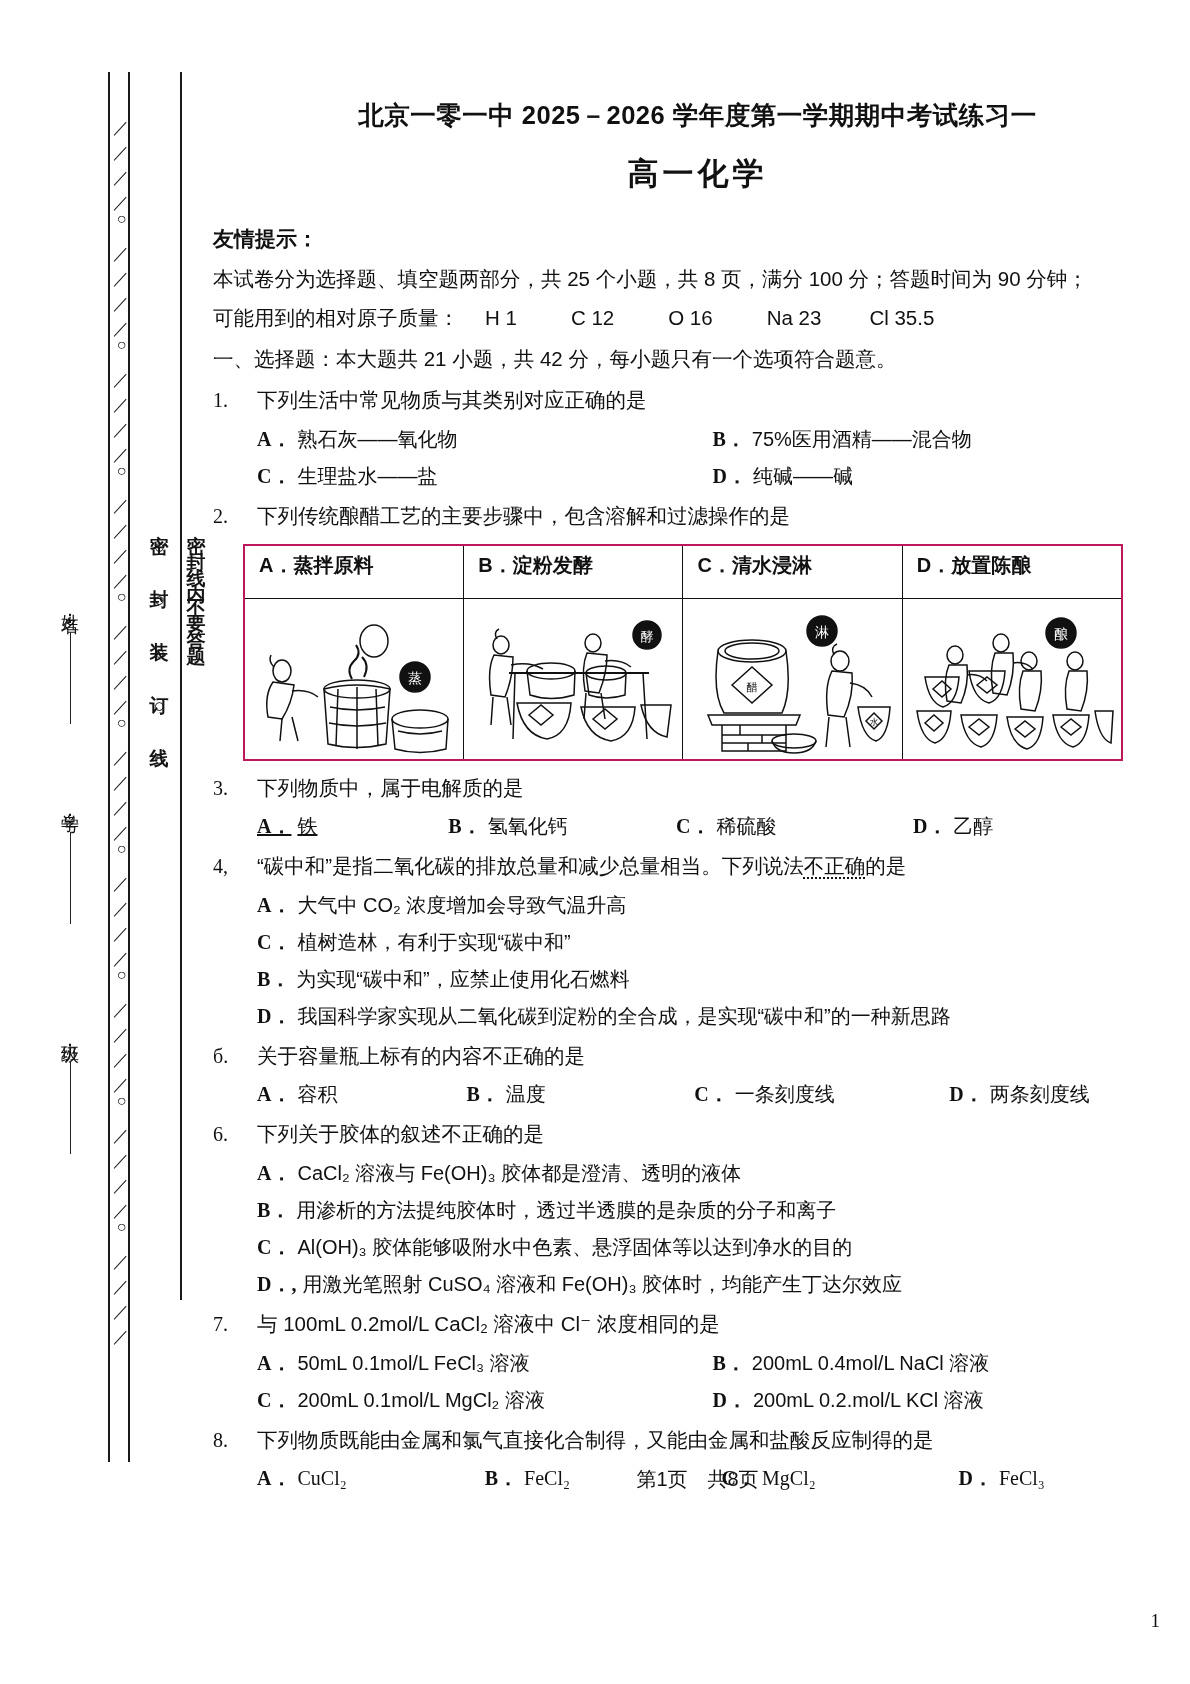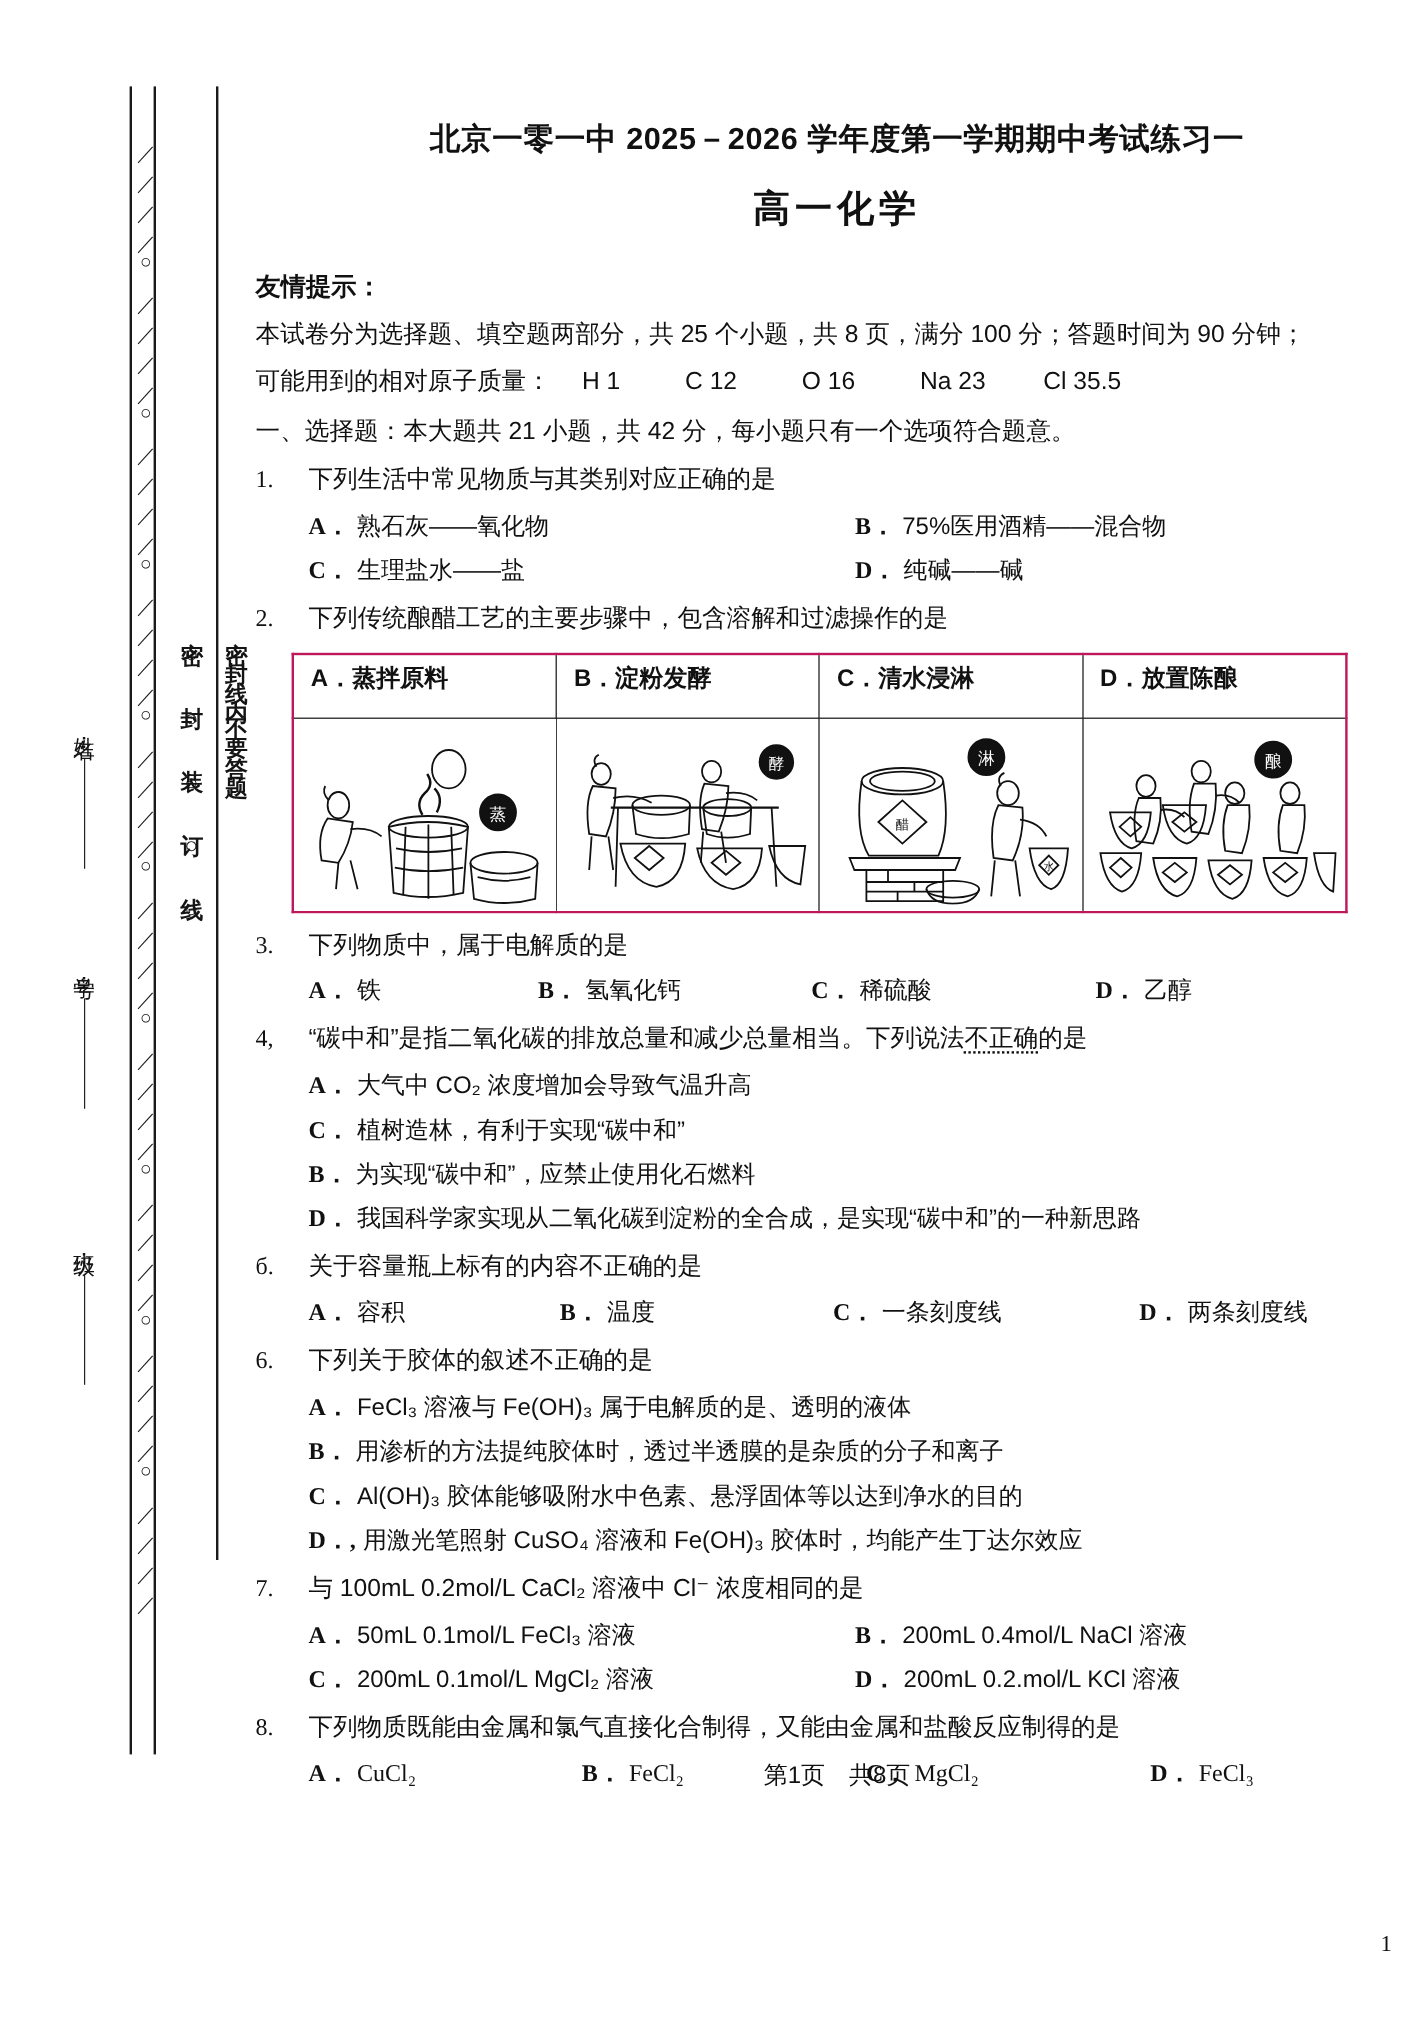--- a/index.html
+++ b/index.html
@@ -71,21 +71,21 @@
   .q{margin-top:14px;font-size:20.5px;line-height:1.3;
      font-family:"Liberation Sans","DejaVu Sans",sans-serif;}
   .q-row{display:flex;align-items:flex-start;}
   .q-num{width:44px;flex:0 0 44px;font-family:"Liberation Serif","DejaVu Serif",serif;font-size:20px;}
   .q-text{flex:1;}
   .opts{margin-top:12px;padding-left:44px;}
   .opt-line{display:flex;margin-top:11px;font-size:20px;line-height:1.3;}
   .opt{flex:0 0 auto;}
   .opt-half{flex:0 0 50%;}
   .opt-q4{flex:0 0 100%;}
-  .opt-q3-a{flex:0 0 21%;}
+  .opt-q3-a{flex:0 0 21%;text-decoration:underline;}
   .opt-q3-b{flex:0 0 25%;}
   .opt-q3-c{flex:0 0 26%;}
   .opt-q5-a{flex:0 0 23%;}
   .opt-q5-b{flex:0 0 25%;}
   .opt-q5-c{flex:0 0 28%;}
   .opt-q8-a{flex:0 0 25%;}
   .opt-q8-b{flex:0 0 26%;}
   .opt-q8-c{flex:0 0 26%;}
   .lbl{font-family:"Liberation Serif","DejaVu Serif",serif;font-weight:700;margin-right:6px;}
   .dotted{
@@ -399,21 +399,21 @@
     </div>
 
     <div class="blk q">
       <div class="q-row">
         <div class="q-num">6.</div>
         <div class="q-text">下列关于胶体的叙述不正确的是</div>
       </div>
       <div class="opts">
         <div class="opt-line">
             <div class="opt opt-q4">
-          <span class="lbl">A．</span><span>FeCl₃ 溶液与 Fe(OH)₃ 属于电解质的是、透明的液体</span>
+          <span class="lbl">A．</span><span>CaCl₂ 溶液与 Fe(OH)₃ 胶体都是澄清、透明的液体</span>
         </div>
           </div>
         <div class="opt-line">
             <div class="opt opt-q4">
           <span class="lbl">B．</span><span>用渗析的方法提纯胶体时，透过半透膜的是杂质的分子和离子</span>
         </div>
           </div>
         <div class="opt-line">
             <div class="opt opt-q4">
           <span class="lbl">C．</span><span>Al(OH)₃ 胶体能够吸附水中色素、悬浮固体等以达到净水的目的</span>

